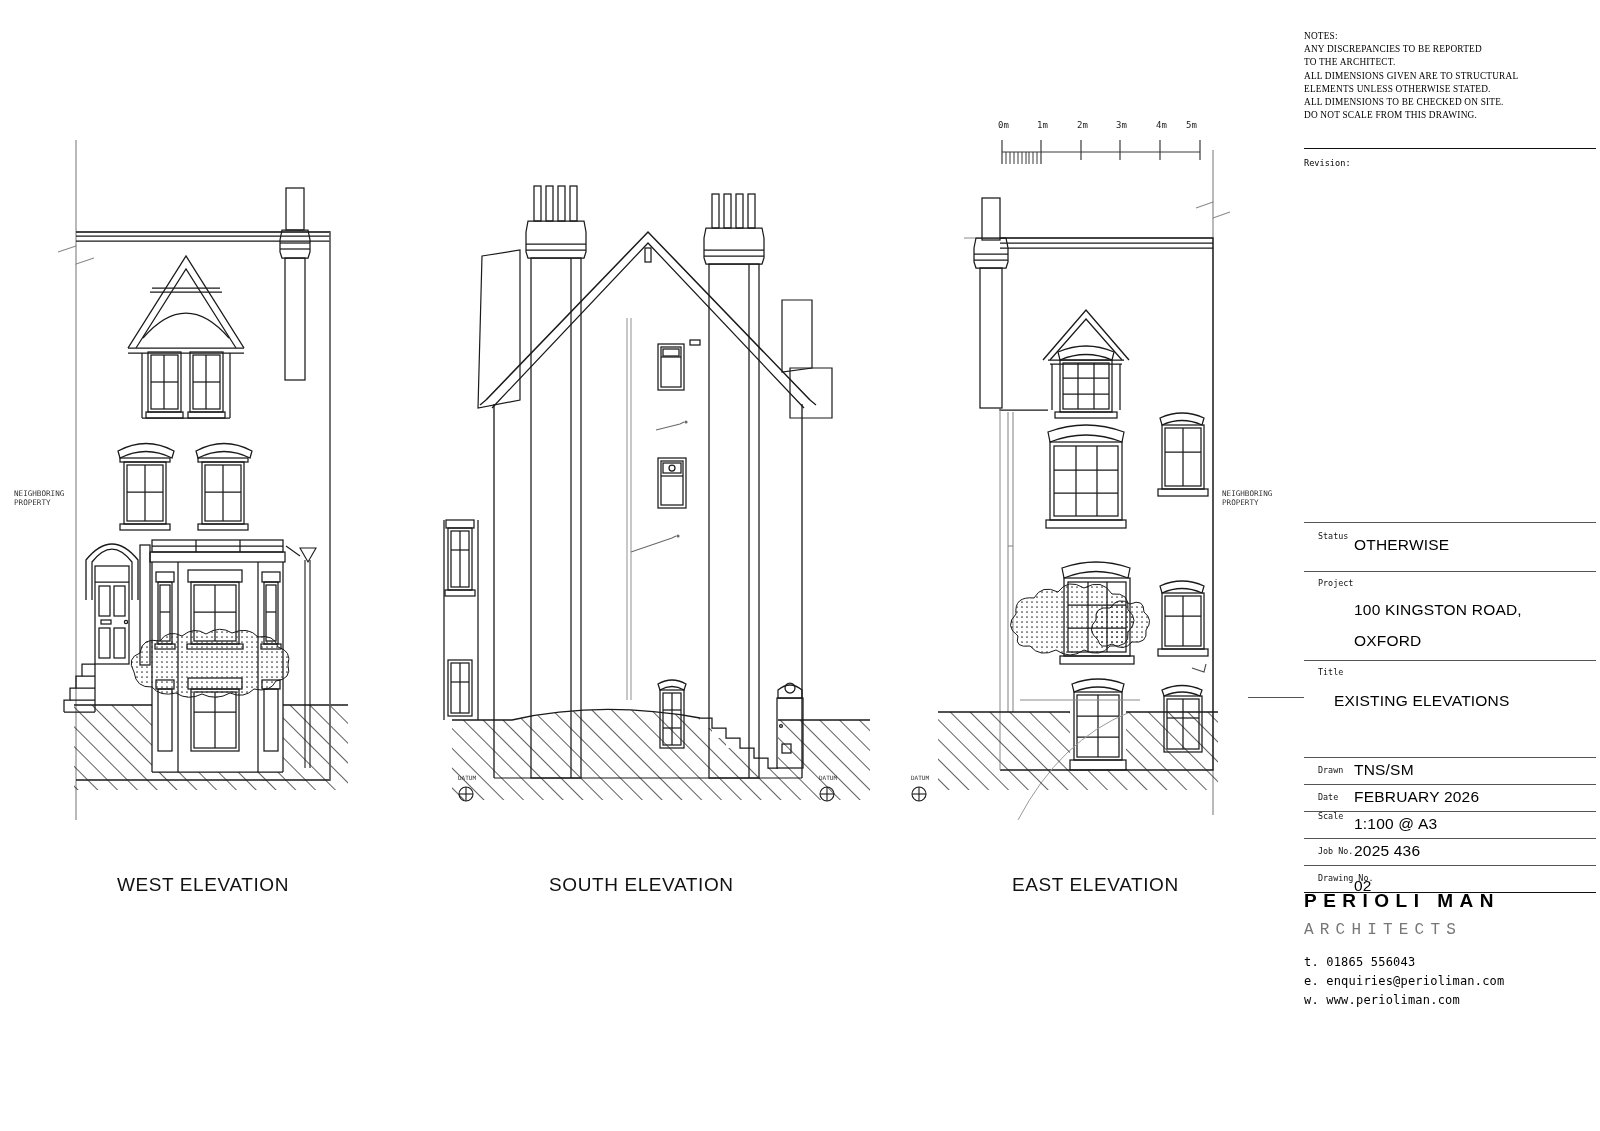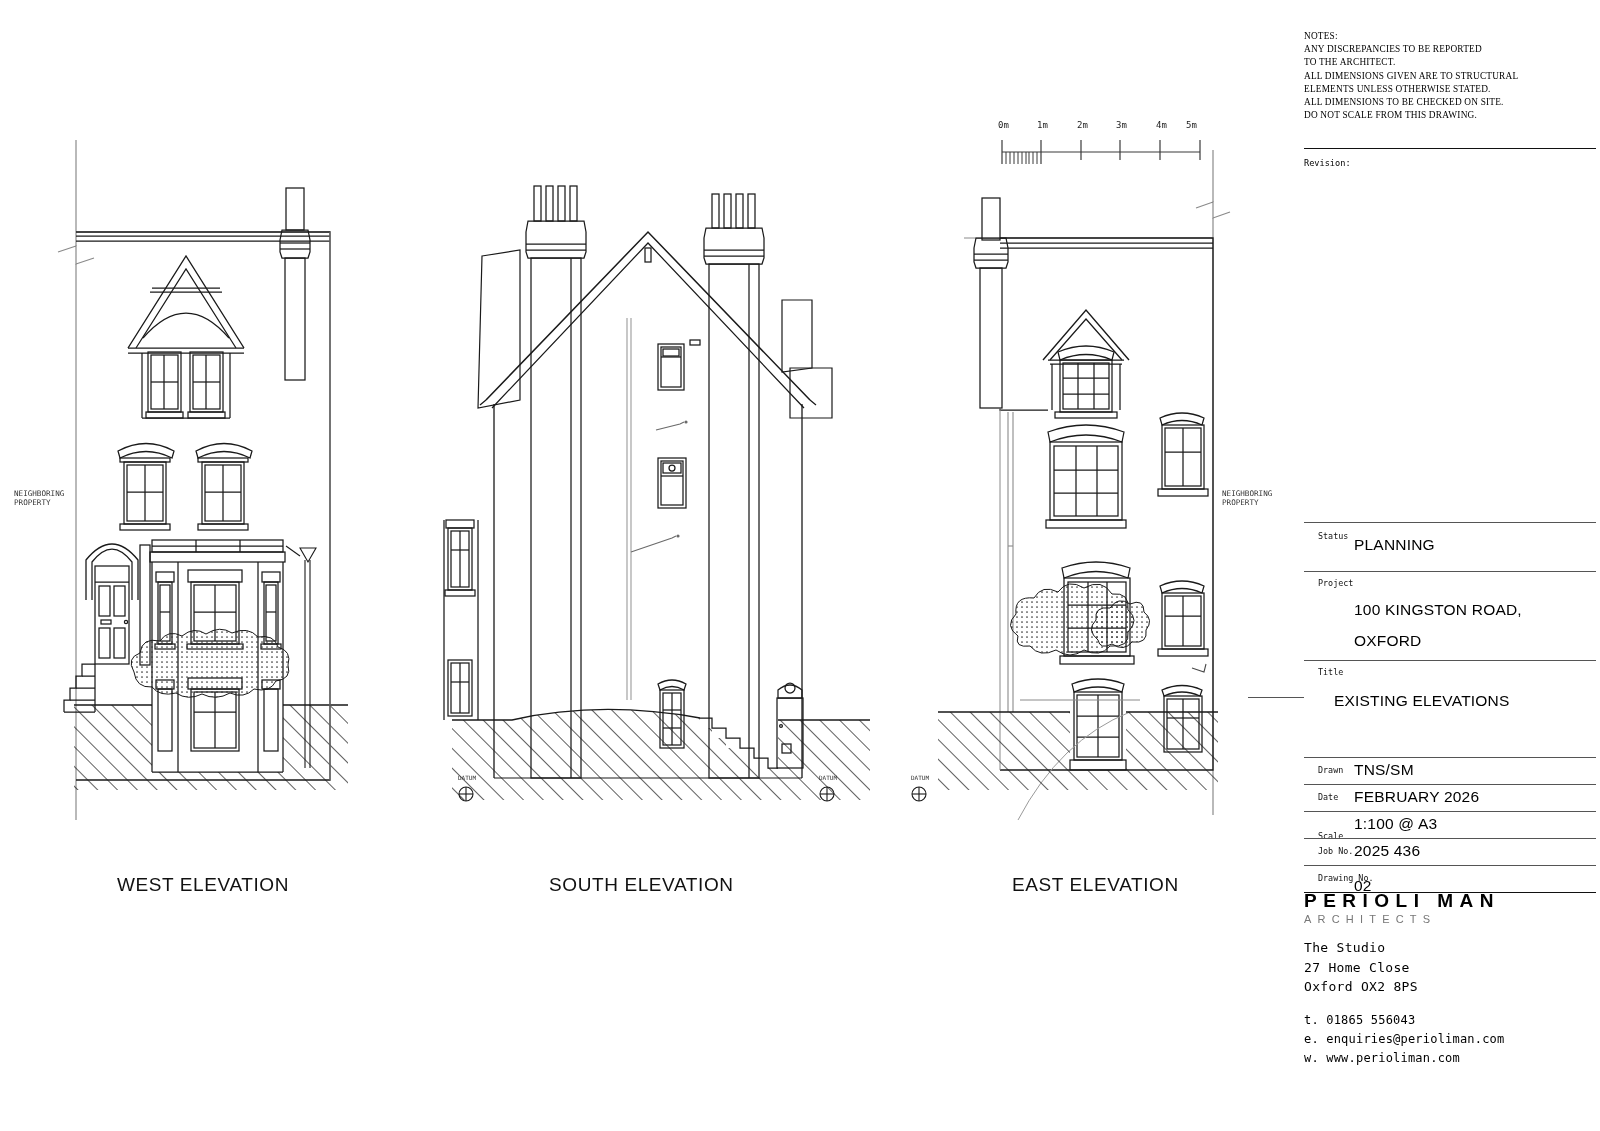--- a/index.html
+++ b/index.html
@@ -22,22 +22,22 @@
 
   .tb{position:absolute;left:4px;width:292px;}
   .tb .lab{position:absolute;left:14px;font-size:8.4px;color:#111;}
   .tb .val{position:absolute;left:50px;font-family:"Liberation Sans",sans-serif;
            font-size:15.5px;color:#000;letter-spacing:.2px;}
   .tb .val.big{font-size:15.5px;line-height:19px;}
 
   .brand{position:absolute;left:4px;top:890px;width:292px;}
   .brandname{font-family:"Liberation Sans",sans-serif;font-weight:bold;
              font-size:19px;letter-spacing:6.5px;color:#000;}
-  .brandsub{font-family:Liberation Sans, sans-serif;font-size:11px;
-            letter-spacing:6.2px;color:#777;margin-top:1px;}
+  .brandsub{font-family:Liberation Mono, monospace;font-size:16px;
+            letter-spacing:6.2px;color:#777;margin-top:9px;}
   .addr{margin-top:13px;font-size:13px;line-height:19.5px;letter-spacing:.3px;}
   .contact{margin-top:14px;font-size:12px;line-height:19px;letter-spacing:.2px;}
 
   
   .draw{position:absolute;left:0;top:0;width:1300px;height:1131px;}
   .elevlabel{position:absolute;font-family:"Liberation Sans",sans-serif;
              font-size:19px;letter-spacing:.6px;color:#111;}
   .neigh{position:absolute;font-size:7.6px;line-height:9.4px;text-align:left;
          color:#333;}
   .datumlab{position:absolute;font-size:6px;color:#333;}
@@ -526,21 +526,21 @@
       <div>ALL DIMENSIONS TO BE CHECKED ON SITE.</div>
       <div>DO NOT SCALE FROM THIS DRAWING.</div>
     </div>
 
     <div class="rule" style="top:148px;"></div>
     <div class="revision">Revision:</div>
 
     <div class="rule thin" style="top:522px;"></div>
     <div class="tb" style="top:522px;">
       <div class="lab" style="top:9px;">Status</div>
-      <div class="val" style="top:14px;">PLANNING</div>
+      <div class="val" style="top:14px;">OTHERWISE</div>
     </div>
 
     <div class="rule thin" style="top:571px;"></div>
     <div class="tb" style="top:571px;">
       <div class="lab" style="top:7px;">Project</div>
       <div class="val big" style="top:29px;">100 KINGSTON ROAD,</div>
       <div class="val big" style="top:60px;">OXFORD</div>
     </div>
 
     <div class="rule thin" style="top:660px;"></div>
@@ -557,45 +557,40 @@
     </div>
 
     <div class="rule thin" style="top:784px;"></div>
     <div class="tb" style="top:784px;">
       <div class="lab" style="top:8px;">Date</div>
       <div class="val" style="top:4px;">FEBRUARY 2026</div>
     </div>
 
     <div class="rule thin" style="top:811px;"></div>
     <div class="tb" style="top:811px;">
-      <div class="lab" style="top:20px;">Scale</div>
+      <div class="lab" style="top:0;">Scale</div>
       <div class="val" style="top:4px;">1:100 @ A3</div>
     </div>
 
     <div class="rule thin" style="top:838px;"></div>
     <div class="tb" style="top:838px;">
       <div class="lab" style="top:8px;">Job No.</div>
       <div class="val" style="top:4px;">2025 436</div>
     </div>
 
     <div class="rule thin" style="top:865px;"></div>
     <div class="tb" style="top:865px;">
       <div class="lab" style="top:8px;">Drawing No.</div>
       <div class="val" style="top:12px;">02</div>
     </div>
     <div class="rule" style="top:892px;"></div>
 
     <div class="brand">
       <div class="brandname">PERIOLI MAN</div>
       <div class="brandsub">ARCHITECTS</div>
-      <div class="addr">
-        <div>The Studio</div>
-        <div>27 Home Close</div>
-        <div>Oxford OX2 8PS</div>
-      </div>
       <div class="contact">
         <div>t. 01865 556043</div>
         <div>e. enquiries@perioliman.com</div>
         <div>w. www.perioliman.com</div>
       </div>
     </div>
   </div>
 </div>
 
 </body></html>

